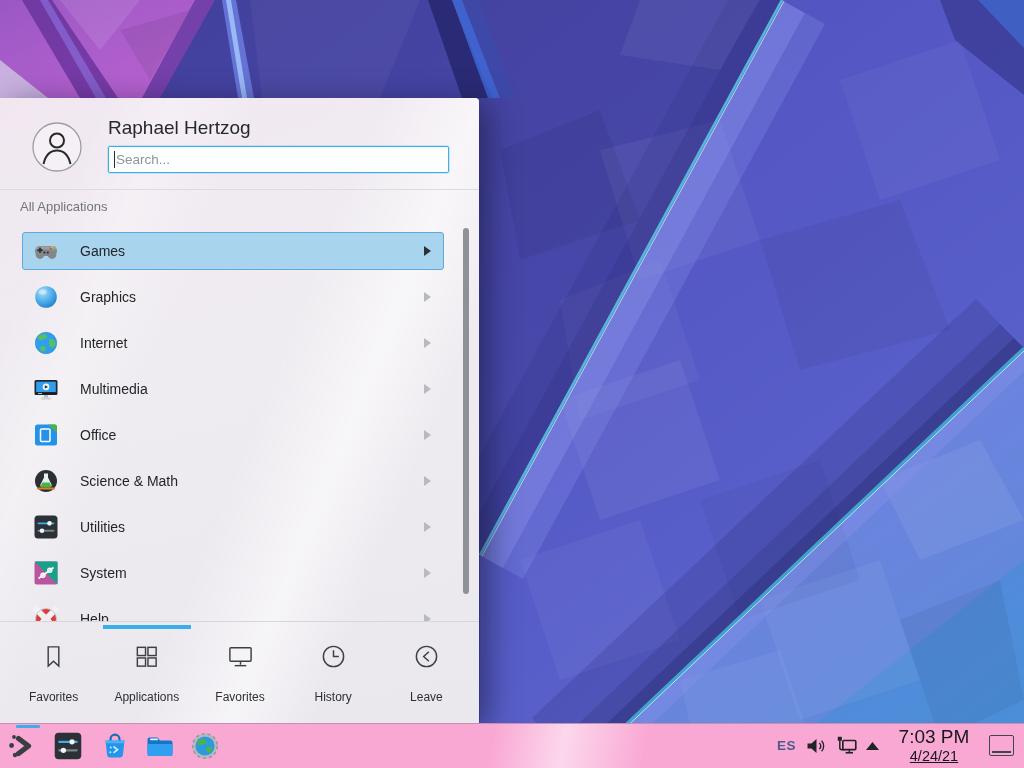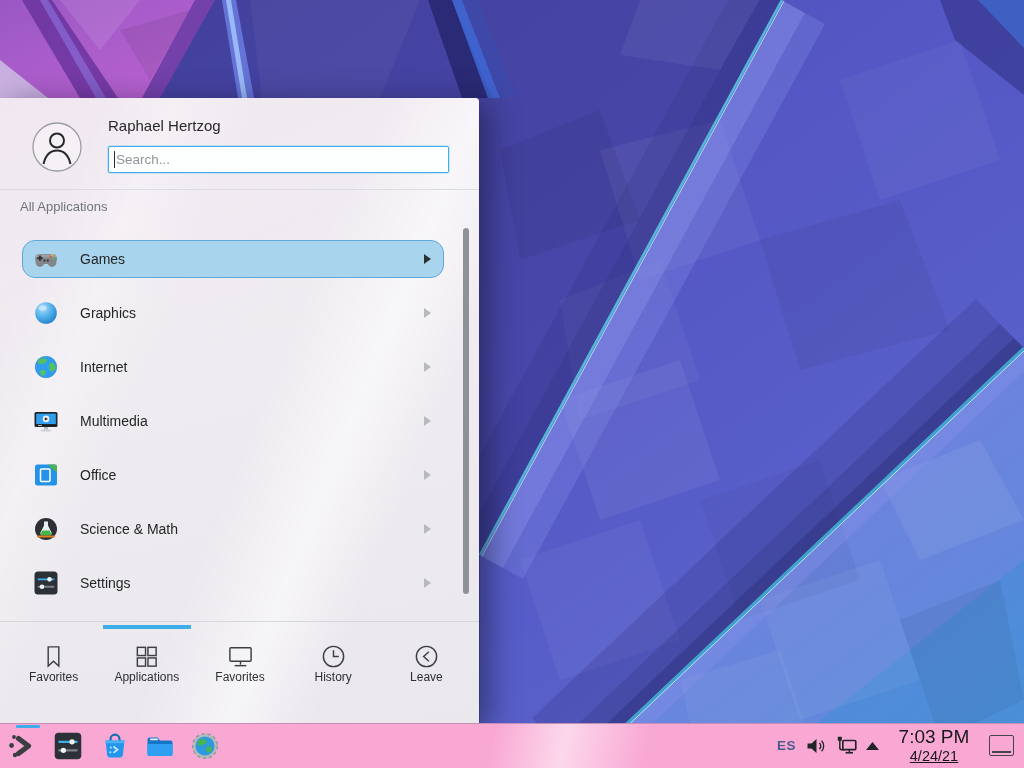--- a/index.html
+++ b/index.html
@@ -11,46 +11,46 @@
   #menu{position:absolute;left:0;top:98px;width:479px;height:625px;
         background:linear-gradient(168deg,#f2eff3 0%,#efecf1 45%,#eae7ed 100%);
         border-top-right-radius:4px;
         box-shadow:10px 6px 30px rgba(15,15,40,.5);}
   .menu-streaks{position:absolute;inset:0;pointer-events:none;border-top-right-radius:4px;
         background:
           linear-gradient(112deg,rgba(255,255,255,0) 52%,rgba(255,255,255,.55) 66%,rgba(255,255,255,0) 78%),
           linear-gradient(112deg,rgba(255,255,255,0) 14%,rgba(255,255,255,.30) 24%,rgba(255,255,255,0) 36%),
           linear-gradient(160deg,rgba(236,200,230,.18) 0%,rgba(236,200,230,0) 40%);}
   .avatar{position:absolute;left:32px;top:24px;width:50px;height:50px;}
-  .user-name{position:absolute;left:108px;top:19px;font-size:15px;color:#26282a;}
+  .user-name{position:absolute;left:108px;top:19px;font-size:19px;color:#26282a;}
   .search{position:absolute;left:108px;top:48px;width:339px;height:25px;background:#fdfefe;
           border:1px solid #3daee9;border-radius:2px;box-shadow:0 0 0 1px rgba(61,174,233,.22);}
   .search input{position:absolute;inset:0;border:none;outline:none;background:transparent;
           padding:0 0 0 7px;font-family:"Liberation Sans",sans-serif;font-size:13.5px;color:#0369a1;}
   .search input::placeholder{color:#90959a;opacity:1;}
   .search .caret{position:absolute;left:5px;top:4px;width:1px;height:17px;background:#2b2e30;}
   .hdr-divider{position:absolute;left:0;top:91px;width:479px;height:1px;background:#dbdcdf;}
   .section-label{position:absolute;left:20px;top:101px;font-size:13px;color:#717579;}
 
   .list{position:absolute;left:0;top:124px;width:479px;height:399px;overflow:hidden;padding-top:2px;box-sizing:border-box;}
-  .row{width:420px;height:36px;margin:16px 0 4px 22px;border:1px solid transparent;border-radius:13px;
+  .row{width:420px;height:36px;margin:8px 0 4px 22px;border:1px solid transparent;border-radius:3px;
        display:flex;align-items:center;justify-content:center;}
   .row.selected{background:#a8d4ee;border-color:#5fa9da;}
   .row-icon{width:26px;height:26px;margin-left:10px;flex:none;}
   .row-label{margin-left:21px;font-size:14px;color:#232627;}
   .row-arrow{margin-left:auto;margin-right:12px;width:7px;height:10px;flex:none;}
   .row-arrow polygon{fill:#b7babd;}
   .row.selected .row-arrow polygon{fill:#2e3133;}
 
   .scrollbar{position:absolute;left:463px;top:130px;width:6px;height:366px;border-radius:3px;background:#8e9297;}
 
   .tab-divider{position:absolute;left:0;top:523px;width:479px;height:1px;background:#d6d7da;}
   .tab-indicator{position:absolute;left:103px;top:527px;width:88px;height:4px;background:#3daee9;}
   .tabbar{position:absolute;left:7px;top:535px;width:466px;display:flex;}
-  .tab{flex:1;display:flex;flex-direction:column;align-items:center;gap:0;padding-top:10px;}
+  .tab{flex:1;display:flex;flex-direction:column;align-items:center;gap:20px;padding-top:10px;}
   .tab svg{width:27px;height:27px;stroke:#3c4043;fill:none;stroke-width:1.5;}
   .tab-label{font-size:12px;color:#2d3033;}
 
   
   #panel{position:absolute;left:0;top:723px;width:1024px;height:45px;background:#f9a8d4;
          border-top:1px solid rgba(70,75,95,.28);box-sizing:border-box;}
   .panel-streak{position:absolute;inset:0;pointer-events:none;
          background:linear-gradient(100deg,rgba(255,255,255,0) 48%,rgba(255,255,255,.55) 55%,rgba(255,255,255,0) 63%);}
   .task-indicator{position:absolute;left:16px;top:1px;width:24px;height:3px;background:#3daee9;border-radius:1px;}
   .app{position:absolute;top:7px;width:30px;height:30px;}
@@ -374,21 +374,21 @@
     <span class="row-label">Science &amp; Math</span>
     <svg class="row-arrow" viewBox="0 0 7 10">
             <polygon points="0,0 7,5 0,10"></polygon>
           </svg>
   </div>
 
   <div class="row">
     <svg class="row-icon" viewBox="0 0 26 26">
             <use href="#sym-sliders"></use>
           </svg>
-    <span class="row-label">Settings</span>
+    <span class="row-label">Utilities</span>
     <svg class="row-arrow" viewBox="0 0 7 10">
             <polygon points="0,0 7,5 0,10"></polygon>
           </svg>
   </div>
 
   <div class="row">
     <svg class="row-icon" viewBox="0 0 26 26">
             <use href="#sym-system"></use>
           </svg>
     <span class="row-label">System</span>

